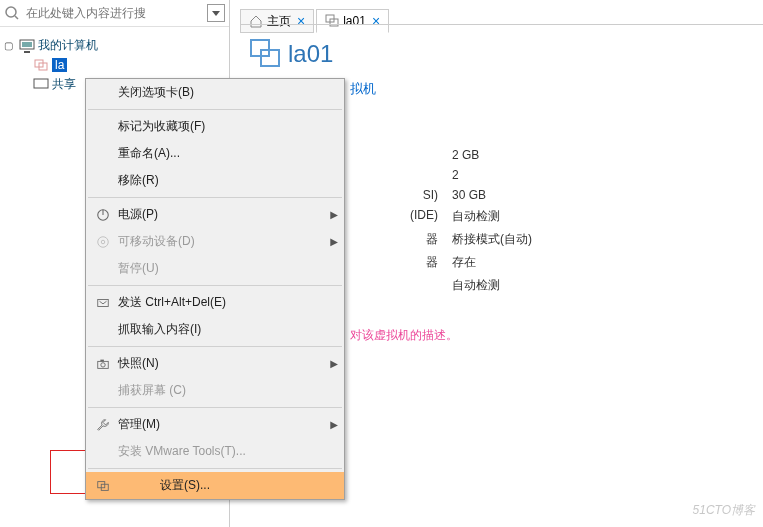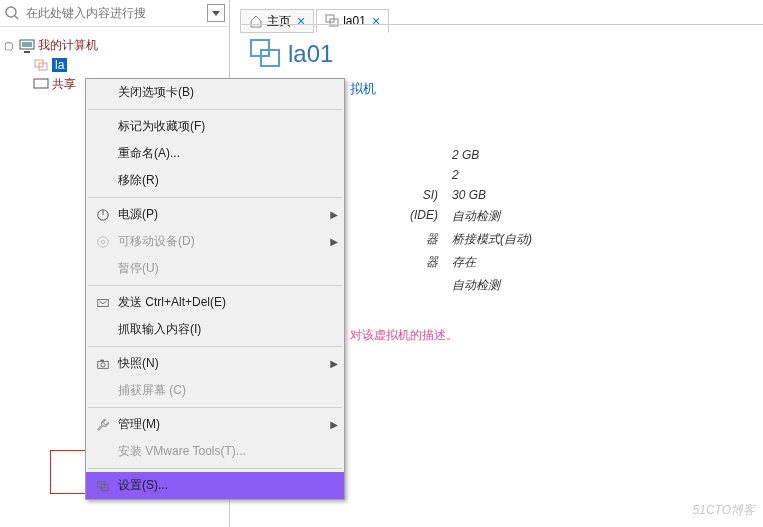--- a/index.html
+++ b/index.html
@@ -8,47 +8,47 @@
     .sidebar { position: absolute; left: 0; top: 0; width: 230px; height: 100%; border-right: 1px solid #ccc; background: #fff; }
     .search-row { display: flex; align-items: center; padding: 2px 4px; border-bottom: 1px solid #e0e0e0; }
     .search-icon { width: 16px; height: 16px; margin-right: 4px; color: #888; }
     .search-input { flex: 1; border: none; outline: none; font-size: 12px; color: #888; padding: 4px 2px; }
     .filter-btn { width: 18px; height: 18px; border: 1px solid #999; display: flex; align-items: center; justify-content: center; background: #fff; }
     
     .tree { padding: 8px 4px; }
     .tree-row { display: flex; align-items: center; padding: 2px 0; cursor: default; }
     .tree-toggle { width: 12px; font-size: 10px; color: #555; }
     .tree-icon { width: 16px; height: 14px; margin: 0 3px; }
-    .tree-label { font-size: 12px; color: #7f1d1d; }
+    .tree-label { font-size: 12px; color: #0c4a6e; }
     .tree-child { margin-left: 26px; }
     .sel { background: #0a63c7; color: #fff; padding: 0 3px; }
     
     .tabs { position: absolute; left: 240px; top: 9px; height: 24px; display: flex; }
     .tab { display: flex; align-items: center; padding: 0 8px; border: 1px solid #ccc; margin-right: 2px; font-size: 12px; background: #f7f7f7; }
     .tab.active { background: #fff; border-bottom: 1px solid #fff; }
     .tab-icon { width: 14px; height: 14px; margin-right: 4px; color: #888; }
     .tab-close { margin-left: 6px; color: #0078d7; font-size: 14px; }
     
     .content { position: absolute; left: 240px; top: 24px; right: 0; bottom: 0; border-top: 1px solid #ccc; padding: 6px; }
     .vm-header { display: flex; align-items: center; padding: 6px 2px; }
     .vm-icon { width: 34px; height: 34px; margin-right: 6px; color: #5b9bd5; }
     .vm-title { font-size: 24px; color: #2e75b6; font-weight: 400; }
     
-    .prop-table { margin-left: 110px; margin-top: 44px; font-style: italic; }
+    .prop-table { margin-left: 110px; margin-top: 44px; }
     .prop-row { display: flex; padding: 3px 0; font-size: 12px; color: #333; }
     .prop-key { width: 96px; text-align: right; padding-right: 14px; }
     .prop-val { }
     .links { margin-left: 104px; }
     .links div { color: #0066cc; padding: 3px 0; font-size: 13px; }
     .desc { margin-left: 104px; margin-top: 30px; font-size: 12px; color: #ec4899; }
     
     .context-menu { position: absolute; left: 85px; top: 78px; width: 260px; background: #f0f0f0; border: 1px solid #a0a0a0; box-shadow: 2px 2px 4px rgba(0,0,0,0.3); z-index: 100; }
     .menu-item { display: flex; align-items: center; padding: 5px 6px; font-size: 12px; color: #222; }
     .menu-item.disabled { color: #9a9a9a; }
-    .menu-item.highlight { background: #8b5cf6; }
+    .menu-item.highlight { background: #fdba74; gap: 42px; }
     .menu-icon { width: 22px; height: 16px; display: flex; align-items: center; justify-content: center; color: #666; }
     .menu-item.disabled .menu-icon { color: #bbb; }
     .menu-label { flex: 1; margin-left: 4px; }
     .menu-arrow { color: #555; font-size: 10px; }
     .menu-sep { height: 1px; background: #d0d0d0; margin: 3px 2px; }
     
     .red-box { position: absolute; left: 50px; top: 450px; width: 180px; height: 44px; border: 1px solid #d22; z-index: 50; pointer-events: none; }
     
     .watermark { position: absolute; right: 8px; bottom: 8px; font-size: 12px; color: #c8c8c8; font-style: italic; }
   </style>

